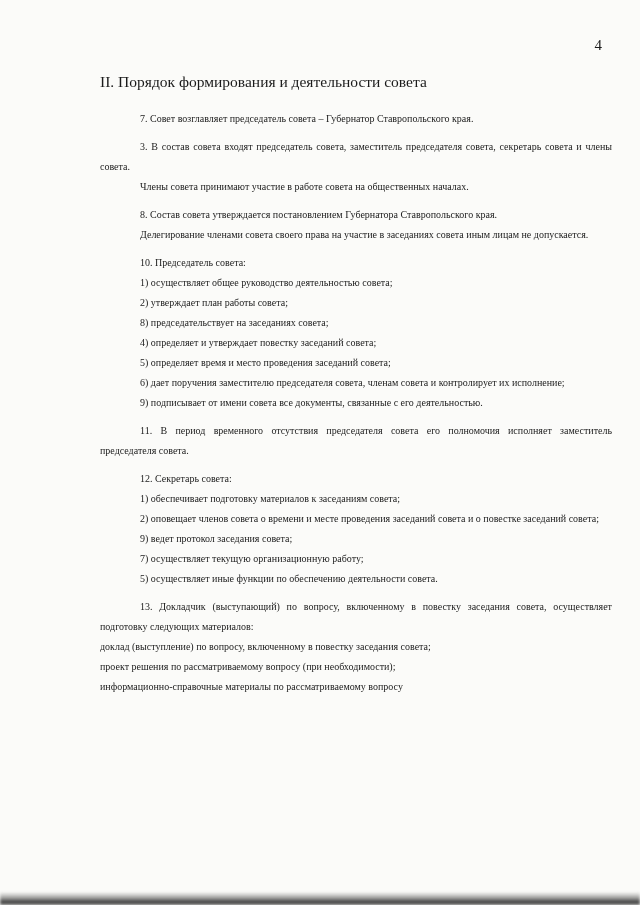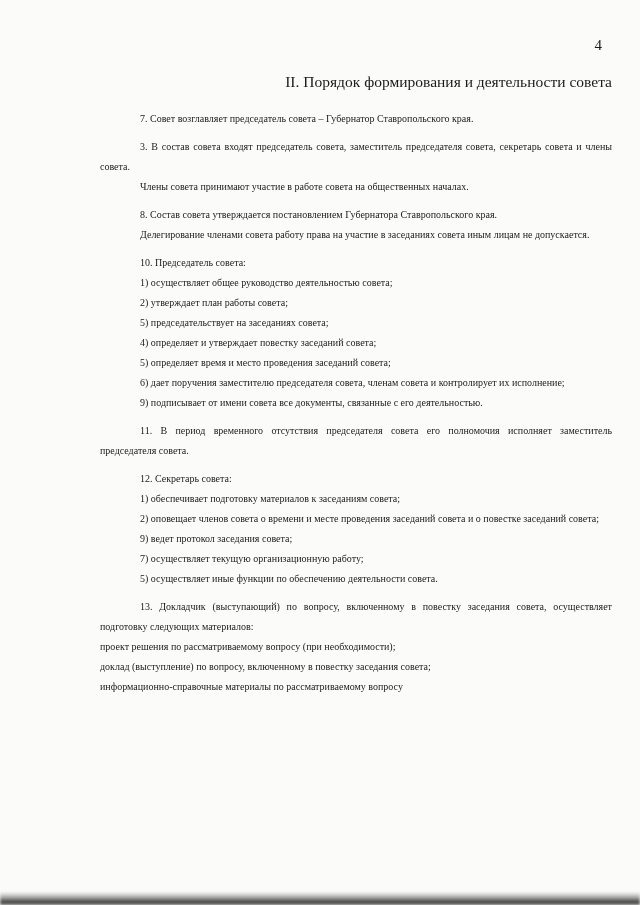--- a/index.html
+++ b/index.html
@@ -21,21 +21,21 @@
   }
   .content {
     position: absolute;
     left: 100px;
     top: 72px;
     width: 512px;
   }
   .heading {
     font-size: 15.5px;
     line-height: 20px;
-    text-align: right;
+    text-align: left;
     margin: 0 0 17px 0;
     font-weight: 400;
   }
   p.para {
     margin: 0;
     font-size: 10px;
     line-height: 20px;
     text-align: justify;
   }
   .indent { text-indent: 40px; }
@@ -69,28 +69,28 @@
     <p class="para indent">7. Совет возглавляет председатель совета – Губернатор Ставропольского края.</p>
   </div>
 
   <div class="group">
     <p class="para indent">3. В состав совета входят председатель совета, заместитель председателя совета, секретарь совета и члены совета.</p>
     <p class="para indent">Члены совета принимают участие в работе совета на общественных началах.</p>
   </div>
 
   <div class="group">
     <p class="para indent">8. Состав совета утверждается постановлением Губернатора Ставропольского края.</p>
-    <p class="para indent">Делегирование членами совета работу права на участие в заседаниях совета иным лицам не допускается.</p>
+    <p class="para indent">Делегирование членами совета своего права на участие в заседаниях совета иным лицам не допускается.</p>
   </div>
 
   <div class="group">
     <p class="para indent">10. Председатель совета:</p>
     <p class="para indent">1) осуществляет общее руководство деятельностью совета;</p>
     <p class="para indent">2) утверждает план работы совета;</p>
-    <p class="para indent">5) председательствует на заседаниях совета;</p>
+    <p class="para indent">8) председательствует на заседаниях совета;</p>
     <p class="para indent">4) определяет и утверждает повестку заседаний совета;</p>
     <p class="para indent">5) определяет время и место проведения заседаний совета;</p>
     <p class="para indent">6) дает поручения заместителю председателя совета, членам совета и контролирует их исполнение;</p>
     <p class="para indent">9) подписывает от имени совета все документы, связанные с его деятельностью.</p>
   </div>
 
   <div class="group">
     <p class="para indent">11. В период временного отсутствия председателя совета его полномочия исполняет заместитель председателя совета.</p>
   </div>
 
@@ -98,20 +98,20 @@
     <p class="para indent">12. Секретарь совета:</p>
     <p class="para indent">1) обеспечивает подготовку материалов к заседаниям совета;</p>
     <p class="para indent">2) оповещает членов совета о времени и месте проведения заседаний совета и о повестке заседаний совета;</p>
     <p class="para indent">9) ведет протокол заседания совета;</p>
     <p class="para indent">7) осуществляет текущую организационную работу;</p>
     <p class="para indent">5) осуществляет иные функции по обеспечению деятельности совета.</p>
   </div>
 
   <div class="group">
     <p class="para indent">13. Докладчик (выступающий) по вопросу, включенному в повестку заседания совета, осуществляет подготовку следующих материалов:</p>
+    <p class="para sub">доклад (выступление) по вопросу, включенному в повестку заседания совета;</p>
     <p class="para sub">проект решения по рассматриваемому вопросу (при необходимости);</p>
-    <p class="para sub">доклад (выступление) по вопросу, включенному в повестку заседания совета;</p>
     <p class="para sub">информационно-справочные материалы по рассматриваемому вопросу</p>
   </div>
 
 </div>
 
 <div class="scan-shadow"></div>
 
 </body></html>

